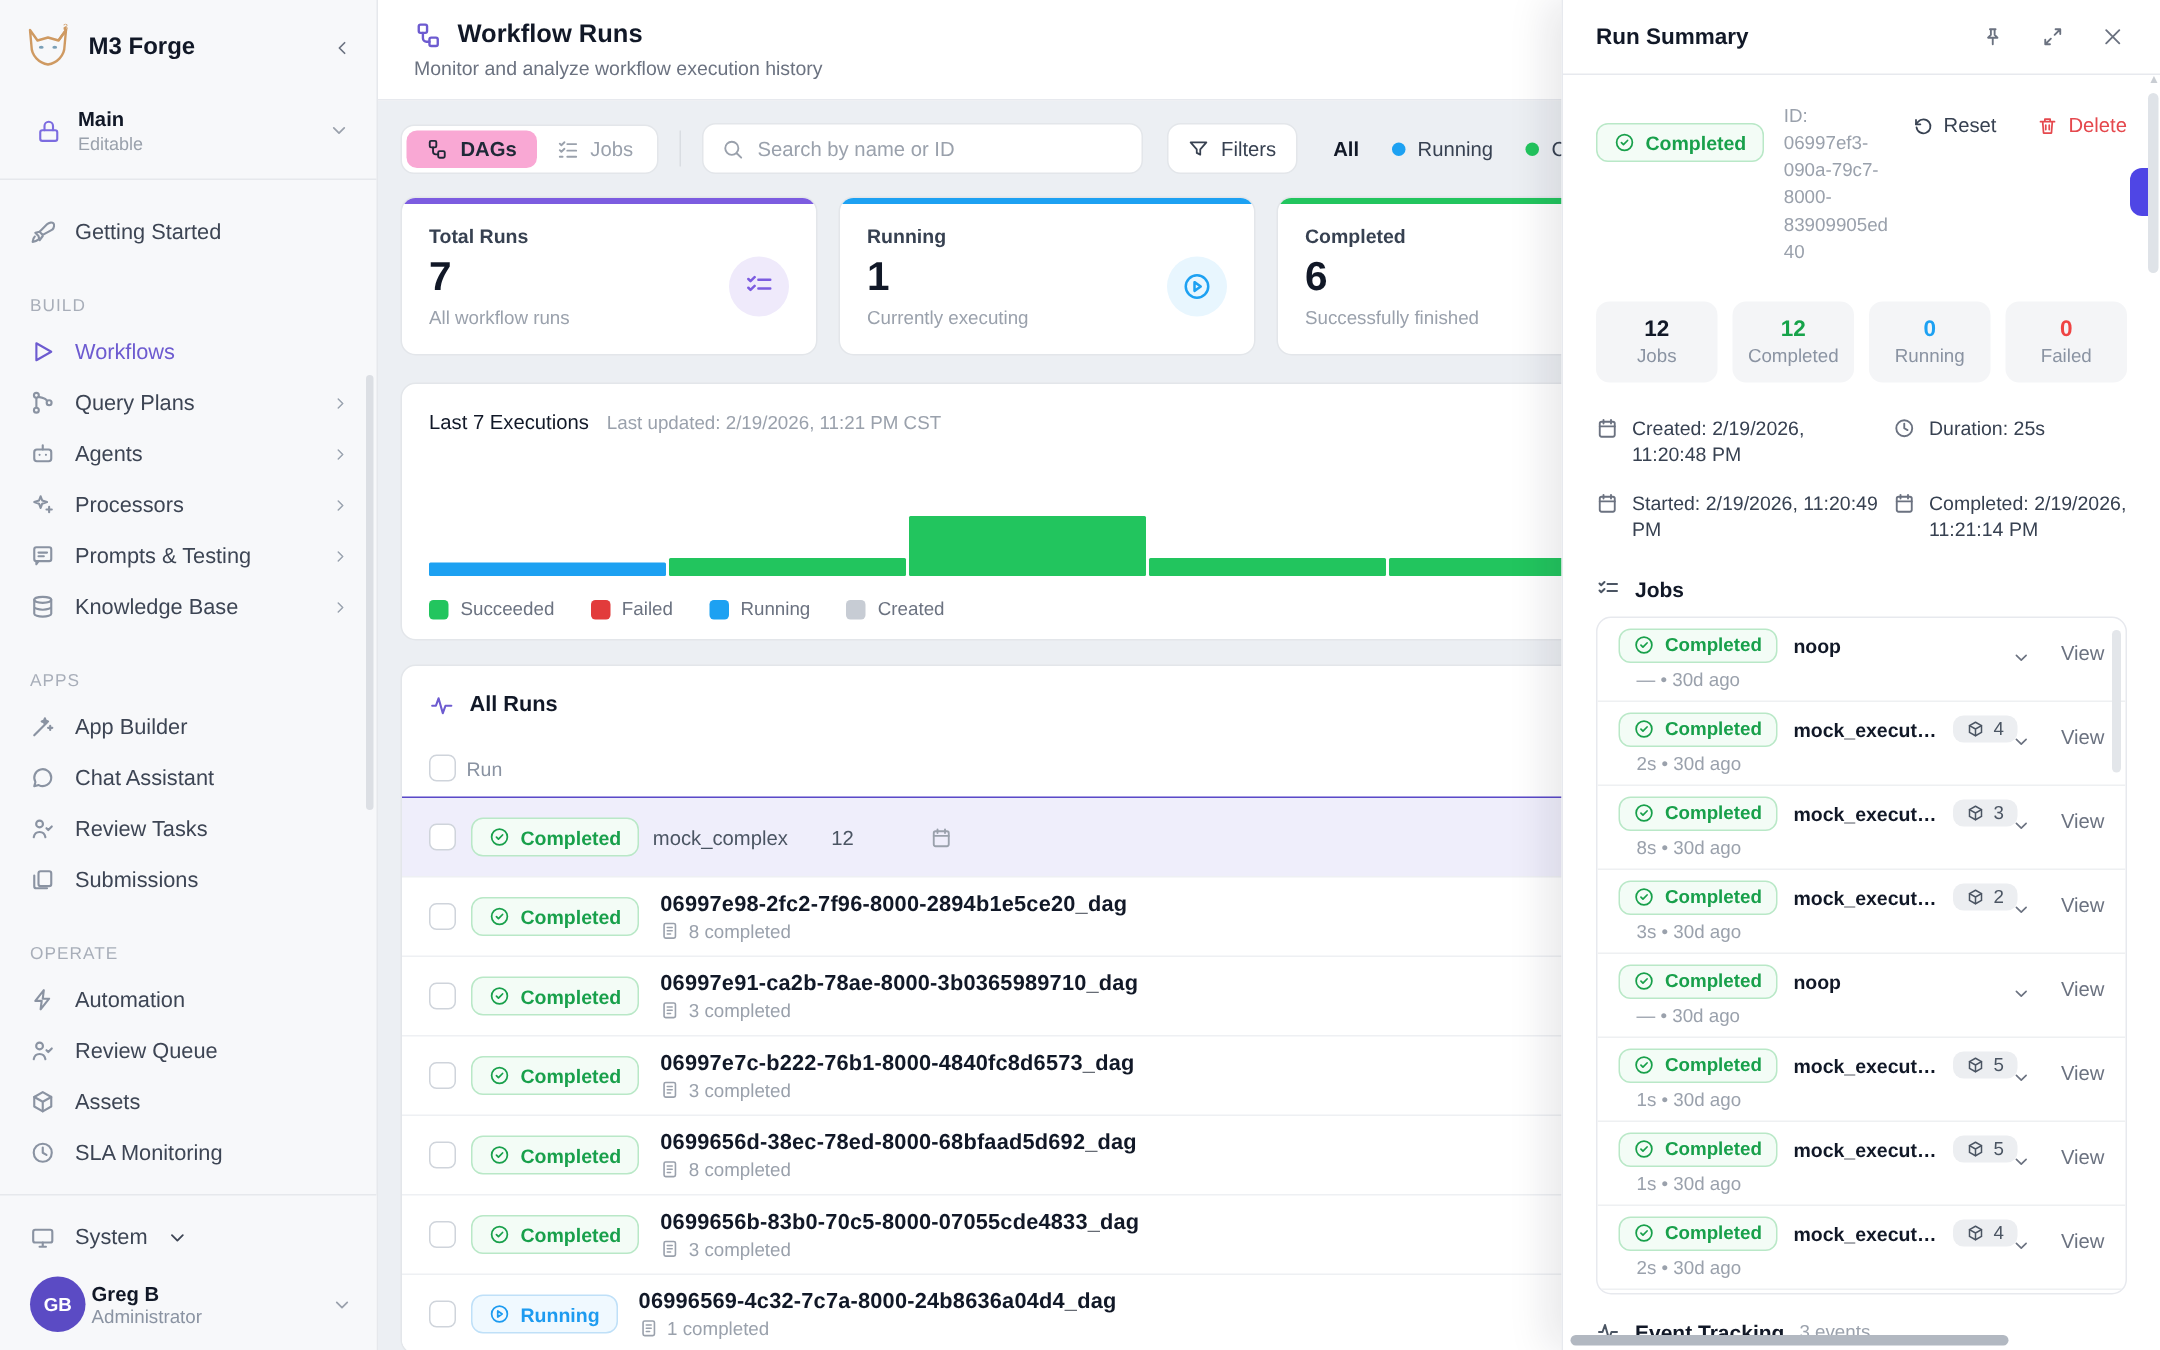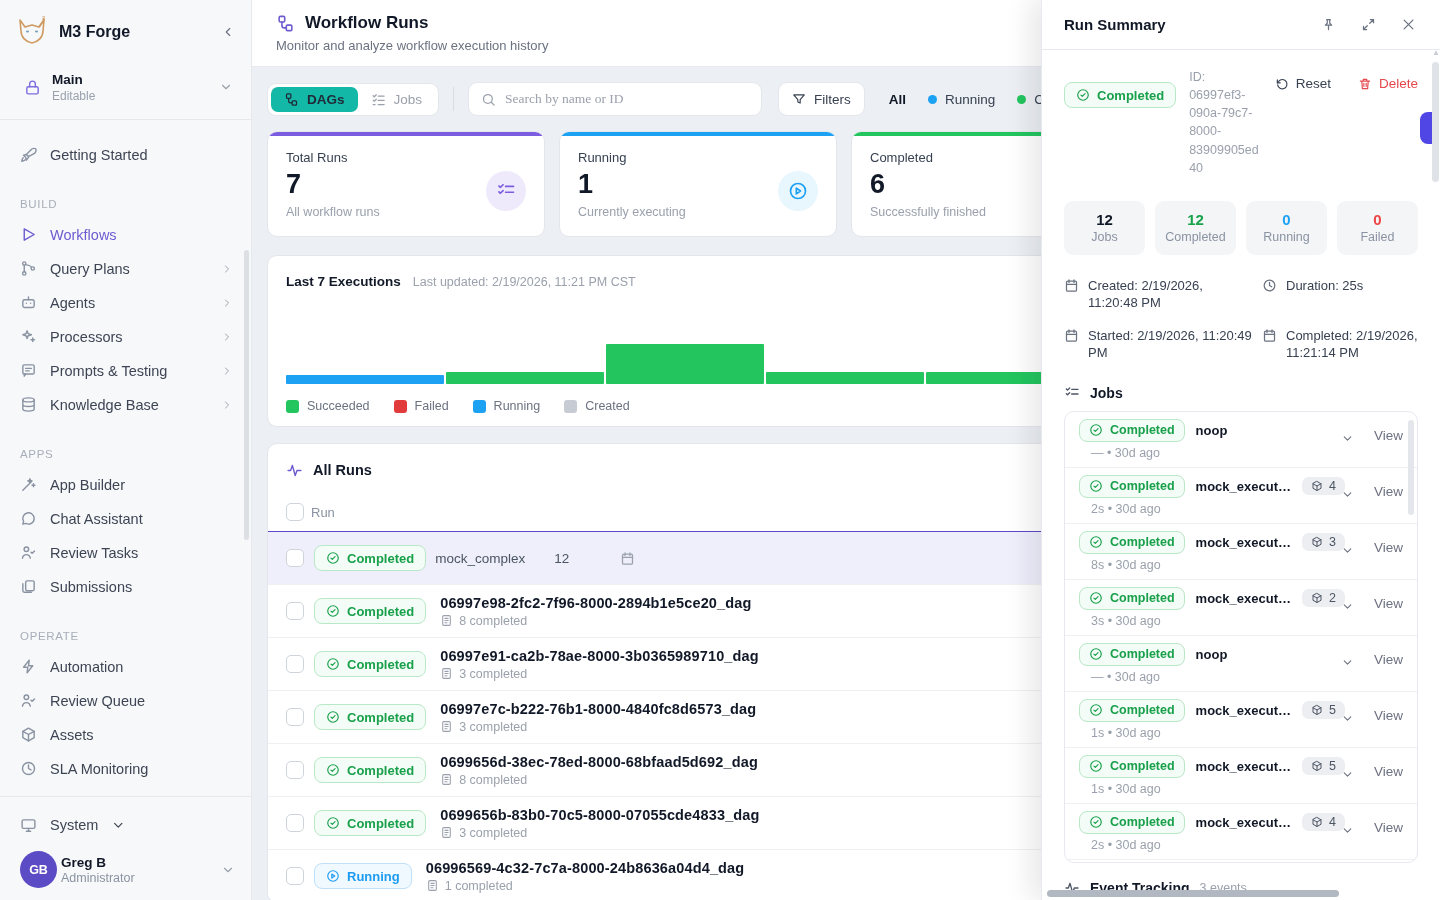--- a/index.html
+++ b/index.html
@@ -39,45 +39,45 @@
   .main-header { background:#fff; border-bottom:1px solid #e7e9ee; padding:13px 24px 13px; }
   .title-row { display:flex; align-items:center; gap:10px; }
   .title-row .hicon { color:#6d5bd0; font-size:19px; }
   .page-title { font-size:17px; font-weight:700; color:#111827; }
   .page-subtitle { font-size:13px; color:#6b7280; margin-top:5px; }
   .content { padding:12px 15px 0; }
   .toolbar { display:flex; align-items:center; gap:14px; height:40px; }
   .segmented { display:flex; background:#fff; border:1px solid #e3e6ea; border-radius:9px; padding:3px; }
   .segment { display:flex; align-items:center; gap:8px; padding:5px 13px; border-radius:7px; font-size:13.5px; color:#9aa1ac; cursor:pointer; }
   .segment .sicon { font-size:15px; }
-  .segment.active { background:#14b8a6; color:#1f2937; font-weight:600;text-align:center; }
+  .segment.active { background:#f9a8d4; color:#1f2937; font-weight:600;text-align:center; }
   .tb-divider { width:1px; height:24px; background:#d9dde2; }
   .search-box { display:flex; align-items:center; gap:9px; width:294px; height:34px; background:#fff; border:1px solid #e3e6ea; border-radius:9px; padding:0 12px; color:#9aa1ac; }
-  .search-box input { border:none; outline:none; flex:1; font-size:13.5px; color:#374151; font-family:Liberation Serif, serif; background:transparent; }
+  .search-box input { border:none; outline:none; flex:1; font-size:13.5px; color:#374151; font-family:Liberation Sans, sans-serif; background:transparent; }
   .search-box input::placeholder { color:#9aa1ac; }
   .filters-btn { display:flex; align-items:center; gap:8px; height:34px; padding:0 13px; background:#fff; border:1px solid #e3e6ea; border-radius:9px; font-size:13.5px; color:#374151; cursor:pointer; margin-left:2px; }
   .status-filters { display:flex; align-items:center; gap:22px; margin-left:10px; }
   .sfilter { display:flex; align-items:center; gap:8px; font-size:13.5px; color:#374151; cursor:pointer; }
   .sfilter.all { font-weight:700; color:#111827; }
   .dot { width:9px; height:9px; border-radius:50%; }
   .dot.blue { background:#1da1f2; } .dot.green { background:#22c55e; }
 
   .stat-cards { display:flex; gap:14px; margin-top:12px; width:1160px; }
   .stat-card { width:278px; height:106px; background:#fff; border:1px solid #e3e6ea; border-radius:10px; position:relative; padding:18px 18px 0; overflow:hidden; }
   .stat-accent { position:absolute; left:0; top:0; right:0; height:4px; }
-  .stat-label { font-size:13px; font-weight:400; color:#374151; }
+  .stat-label { font-size:13px; font-weight:700; color:#374151; }
   .stat-value { font-size:27px; font-weight:700; color:#111827; margin-top:4px; }
   .stat-sub { font-size:12.5px; color:#9aa1ac; margin-top:5px; }
   .stat-iconwrap { position:absolute; right:18px; top:39px; width:40px; height:40px; border-radius:50%; display:flex; align-items:center; justify-content:center; font-size:20px; }
   .stat-iconwrap.purple { background:#efeafb; color:#7c5ce0; }
   .stat-iconwrap.blue { background:#e8f6fe; color:#1da1f2; }
 
   .chart-card { margin-top:18px; width:1160px; height:172px; background:#fff; border:1px solid #e3e6ea; border-radius:10px; position:relative; padding:18px; }
   .chart-title-row { display:flex; align-items:baseline; gap:12px; }
-  .chart-title { font-size:13.5px; font-weight:700; color:#111827; }
+  .chart-title { font-size:13.5px; font-weight:400; color:#111827; }
   .chart-updated { font-size:12.5px; color:#9aa1ac; }
   .bars { position:absolute; left:18px; bottom:42px; height:95px; display:flex; align-items:flex-end; gap:2px; }
   .bar { width:158px; border-radius:1px; }
   .legend { position:absolute; left:18px; bottom:13px; display:flex; gap:24px; align-items:center; }
   .legend-item { display:flex; align-items:center; gap:8px; font-size:12.5px; color:#6b7280; }
   .swatch { width:13px; height:13px; border-radius:3px; }
 
   .runs-card { margin-top:16px; width:1160px; background:#fff; border:1px solid #e3e6ea; border-radius:10px; padding-top:14px; overflow:hidden; }
   .runs-title-row { display:flex; align-items:flex-start; gap:10px; padding:4px 18px 14px; }
   .runs-title-row .hicon { color:#6d5bd0; font-size:17px; }

